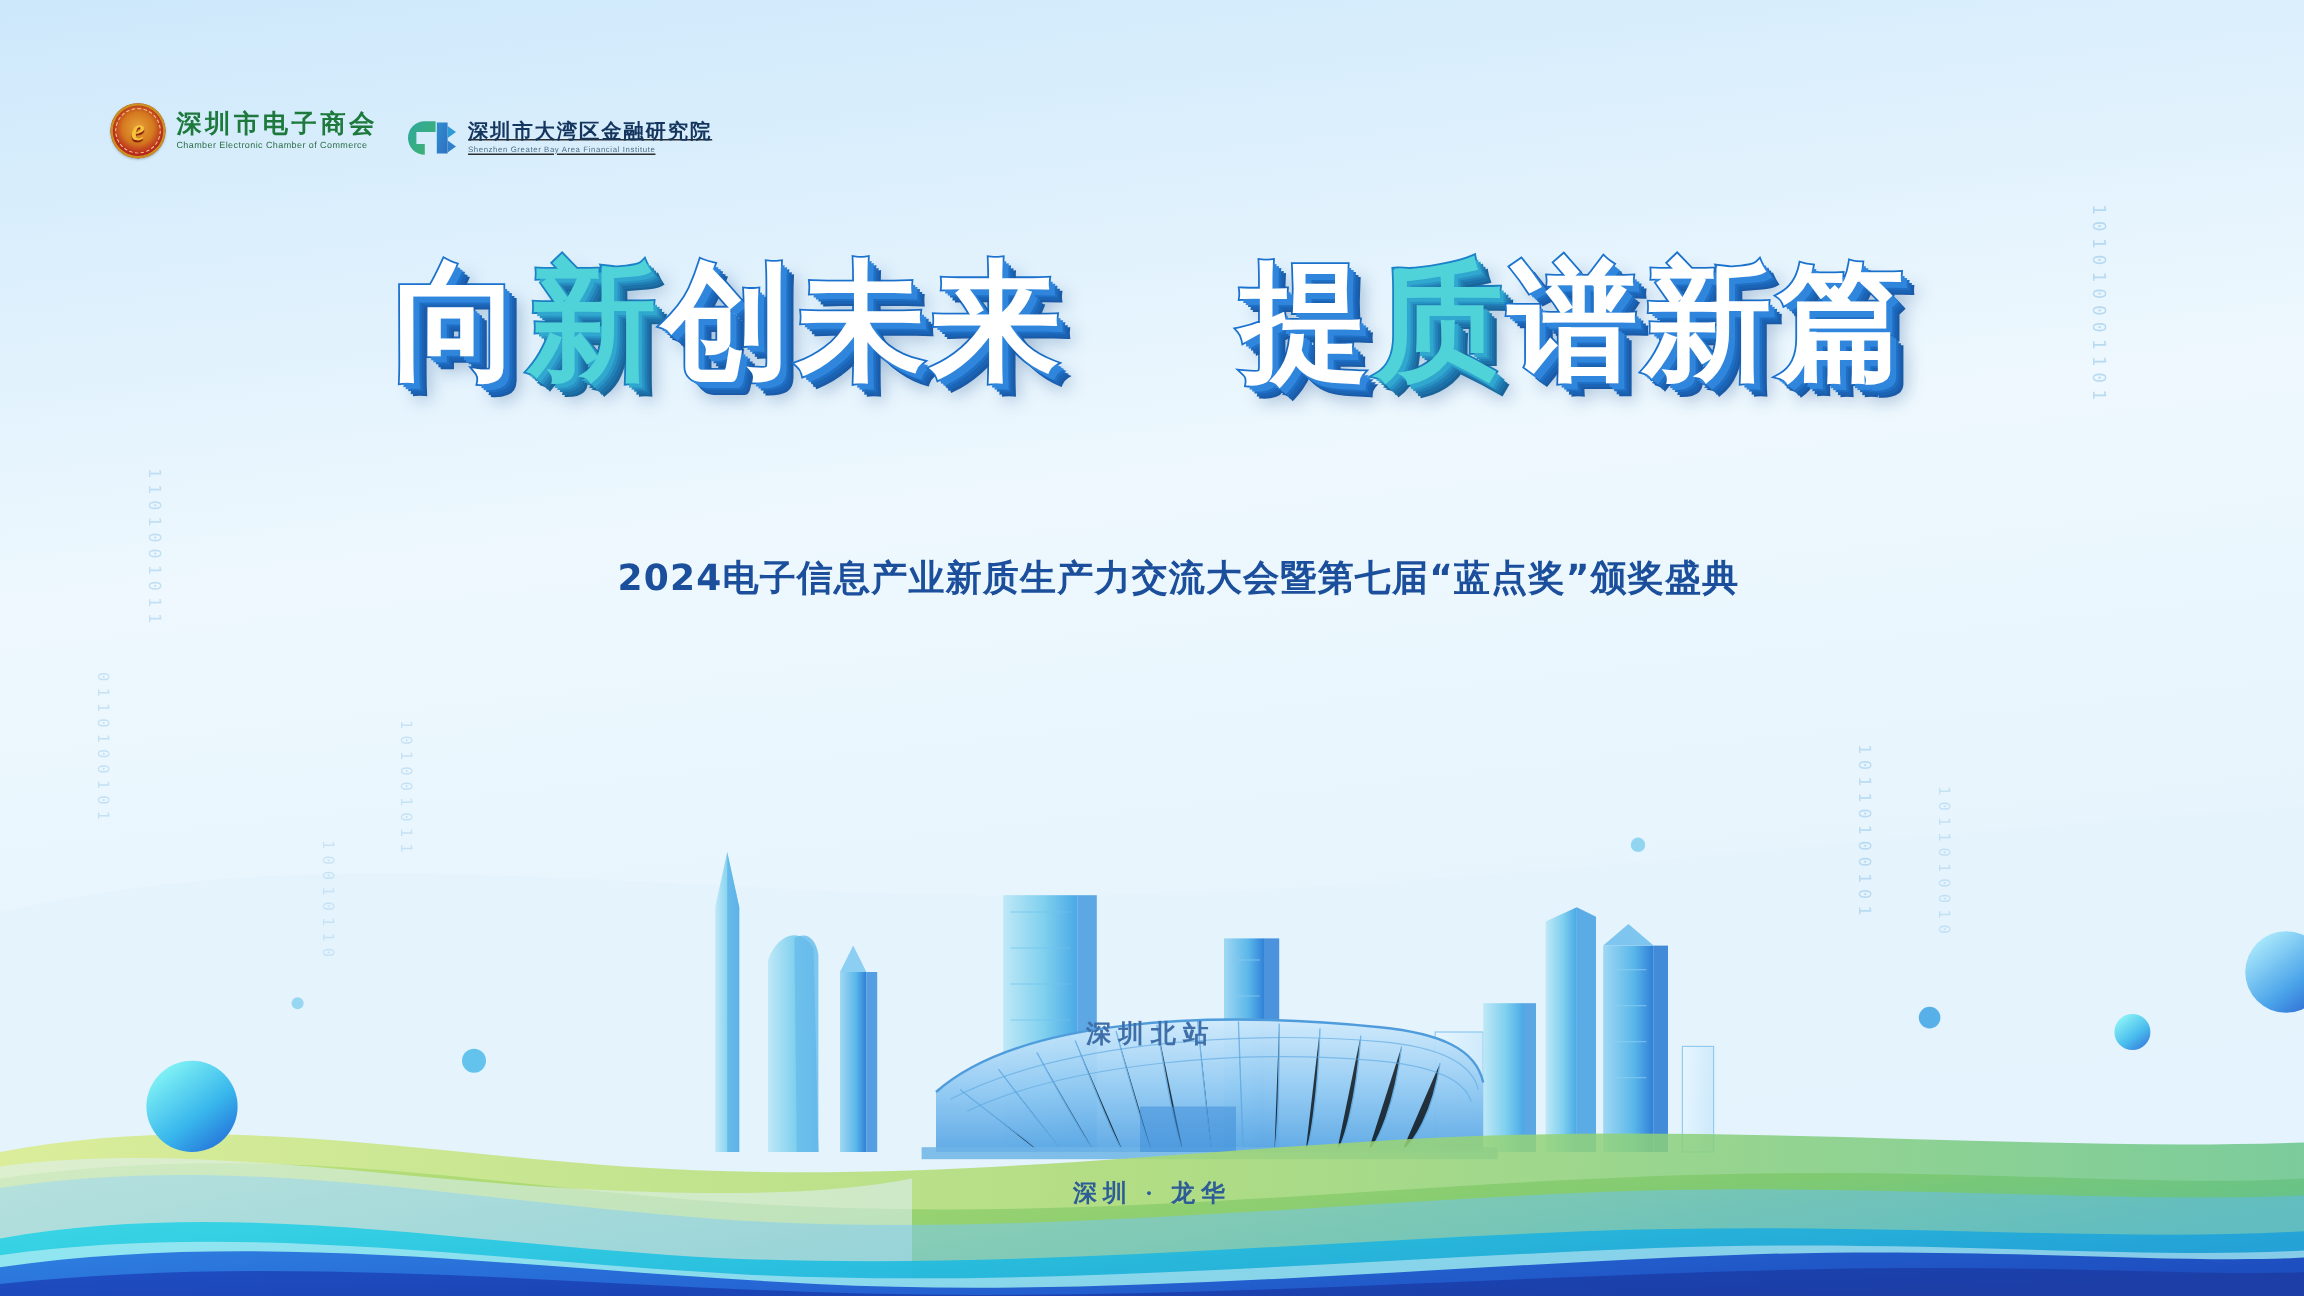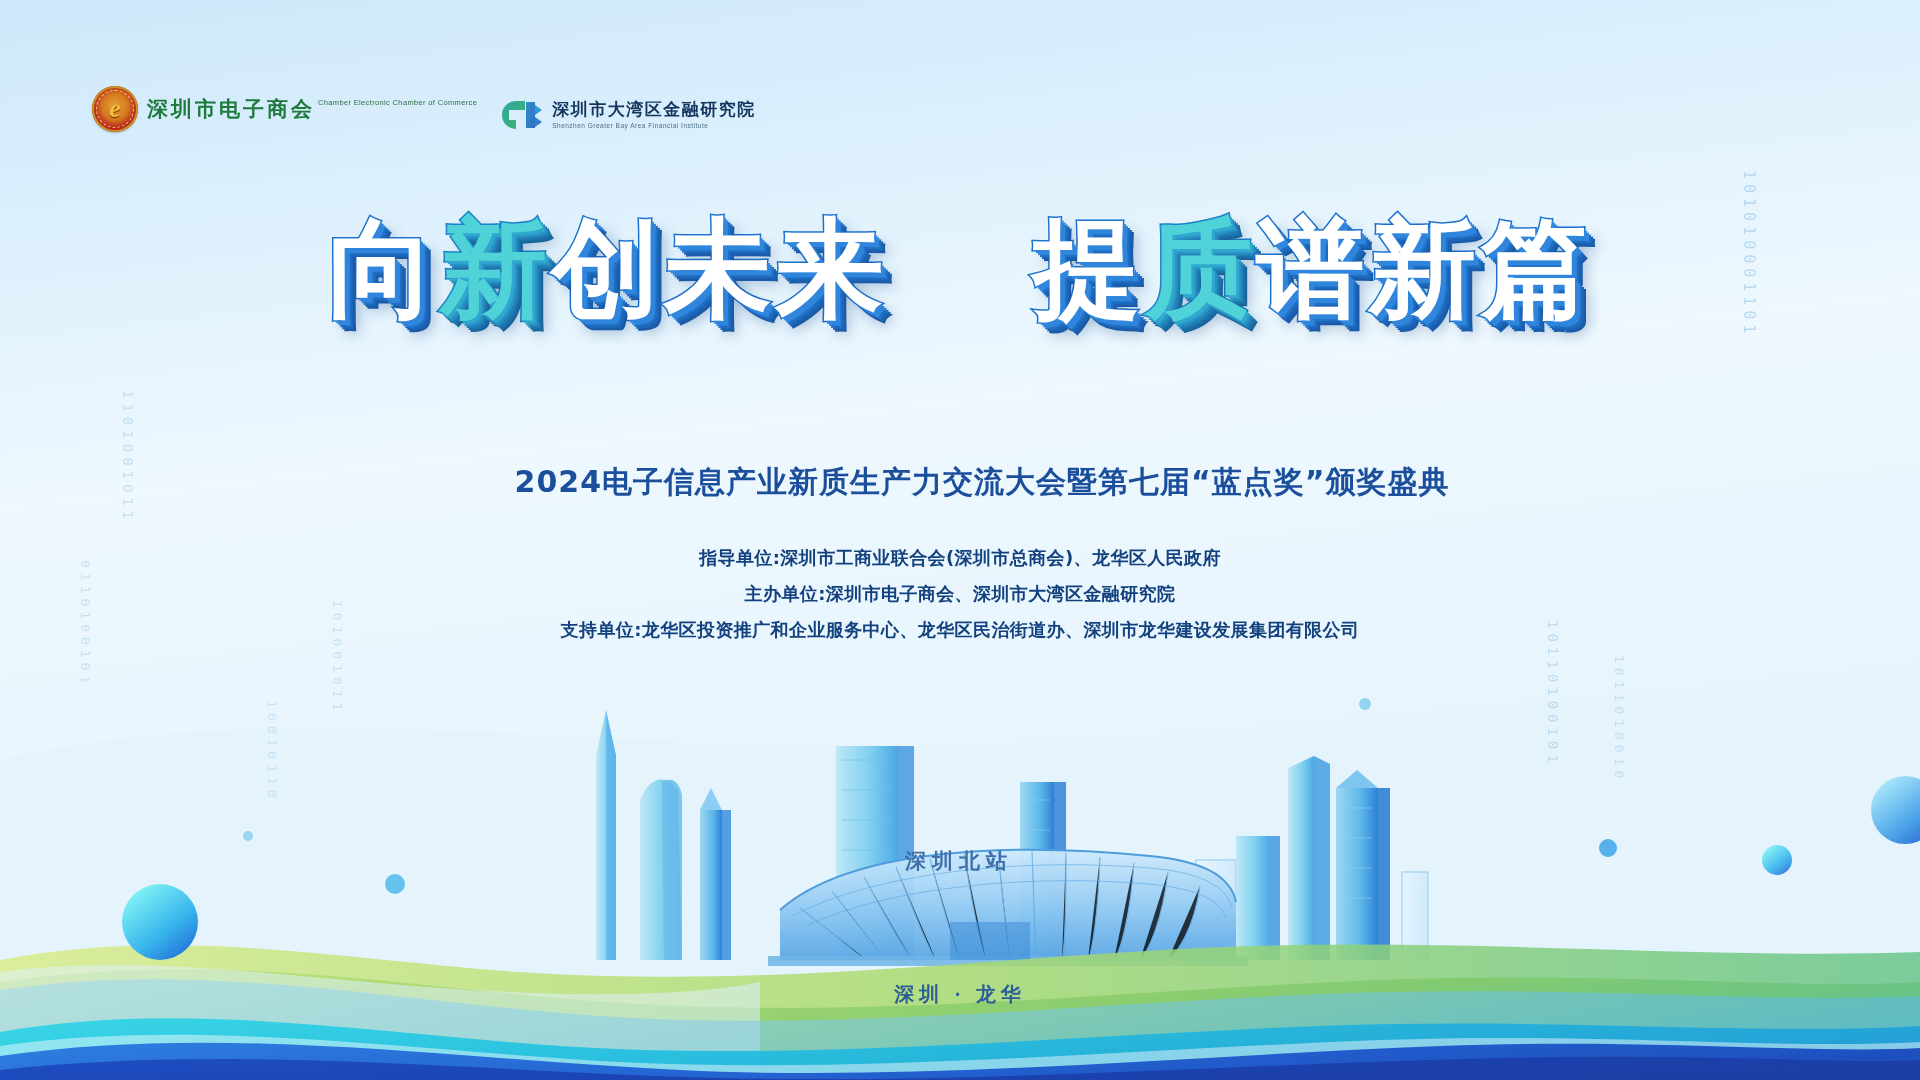--- a/index.html
+++ b/index.html
@@ -46,35 +46,35 @@
   }
   .secc-seal::before{
     content:""; position:absolute; inset:4px; border-radius:50%;
     border:1px dashed rgba(255,225,150,.85);
   }
   .secc-seal .e-glyph{
     position:absolute; inset:0; display:flex; align-items:center; justify-content:center;
     font-family:"Liberation Serif", serif; font-style:italic; font-weight:700;
     font-size:26px; color:#f3c33c; text-shadow:0 1px 1px #7c0d0a;
   }
-  .secc-text { display:flex; gap:3px; }
+  .secc-text { display:flex; flex-direction:column; gap:3px; }
   .secc-cn {
     font-family:"Liberation Serif", serif;
     font-weight:700; font-size:21px; color:#1d7a3c;
     letter-spacing:3px; line-height:1; white-space:nowrap;
   }
   .secc-en {
     font-size:7.5px; color:#2b6e44; letter-spacing:.35px;
     line-height:1; white-space:nowrap;
   }
 
   .gbi-mark {
     width:44px; height:34px; flex:none; position:relative;
   }
-  .gbi-text { display:flex; flex-direction:column; gap:5px; }
+  .gbi-text { display:flex; flex-direction:column; gap:5px;text-decoration:underline; }
   .gbi-cn {
     font-family:"Liberation Serif", serif; font-weight:700;
     font-size:17px; color:#14355e; letter-spacing:1.5px; line-height:1; white-space:nowrap;
   }
   .gbi-en {
     font-size:6.5px; color:#4a6c86; letter-spacing:.5px; line-height:1; white-space:nowrap;
   }
 
   
   #headline {
@@ -304,25 +304,20 @@
       <span class="ch white">向</span><span class="ch teal">新</span><span class="ch white">创</span><span class="ch white">未</span><span class="ch white">来</span>
     </span>
     <span class="gap"></span>
     <span class="seg">
       <span class="ch white">提</span><span class="ch teal">质</span><span class="ch white">谱</span><span class="ch white">新</span><span class="ch white">篇</span>
     </span>
   </div>
 
   <div id="subtitle">2024电子信息产业新质生产力交流大会暨第七届“蓝点奖”颁奖盛典</div>
 
-  <div id="orgs">
-    <div class="line">指导单位:深圳市工商业联合会(深圳市总商会)、龙华区人民政府</div>
-    <div class="line">主办单位:深圳市电子商会、深圳市大湾区金融研究院</div>
-    <div class="line">支持单位:龙华区投资推广和企业服务中心、龙华区民治街道办、深圳市龙华建设发展集团有限公司</div>
-  </div>
 
   <div id="scene">
     <svg viewBox="0 0 1920 420" width="1920" height="420">
 
       <g>
 
         <path d="M596,96 L606,50 L616,96 L616,300 L596,300 Z" fill="url(#gTower)" opacity=".95"></path>
         <path d="M606,50 L616,96 L616,300 L606,300 Z" fill="#5fb4e8" opacity=".8"></path>
 
         <path d="M640,140 C648,118 666,112 678,130 L682,300 L640,300 Z" fill="url(#gTower)"></path>

